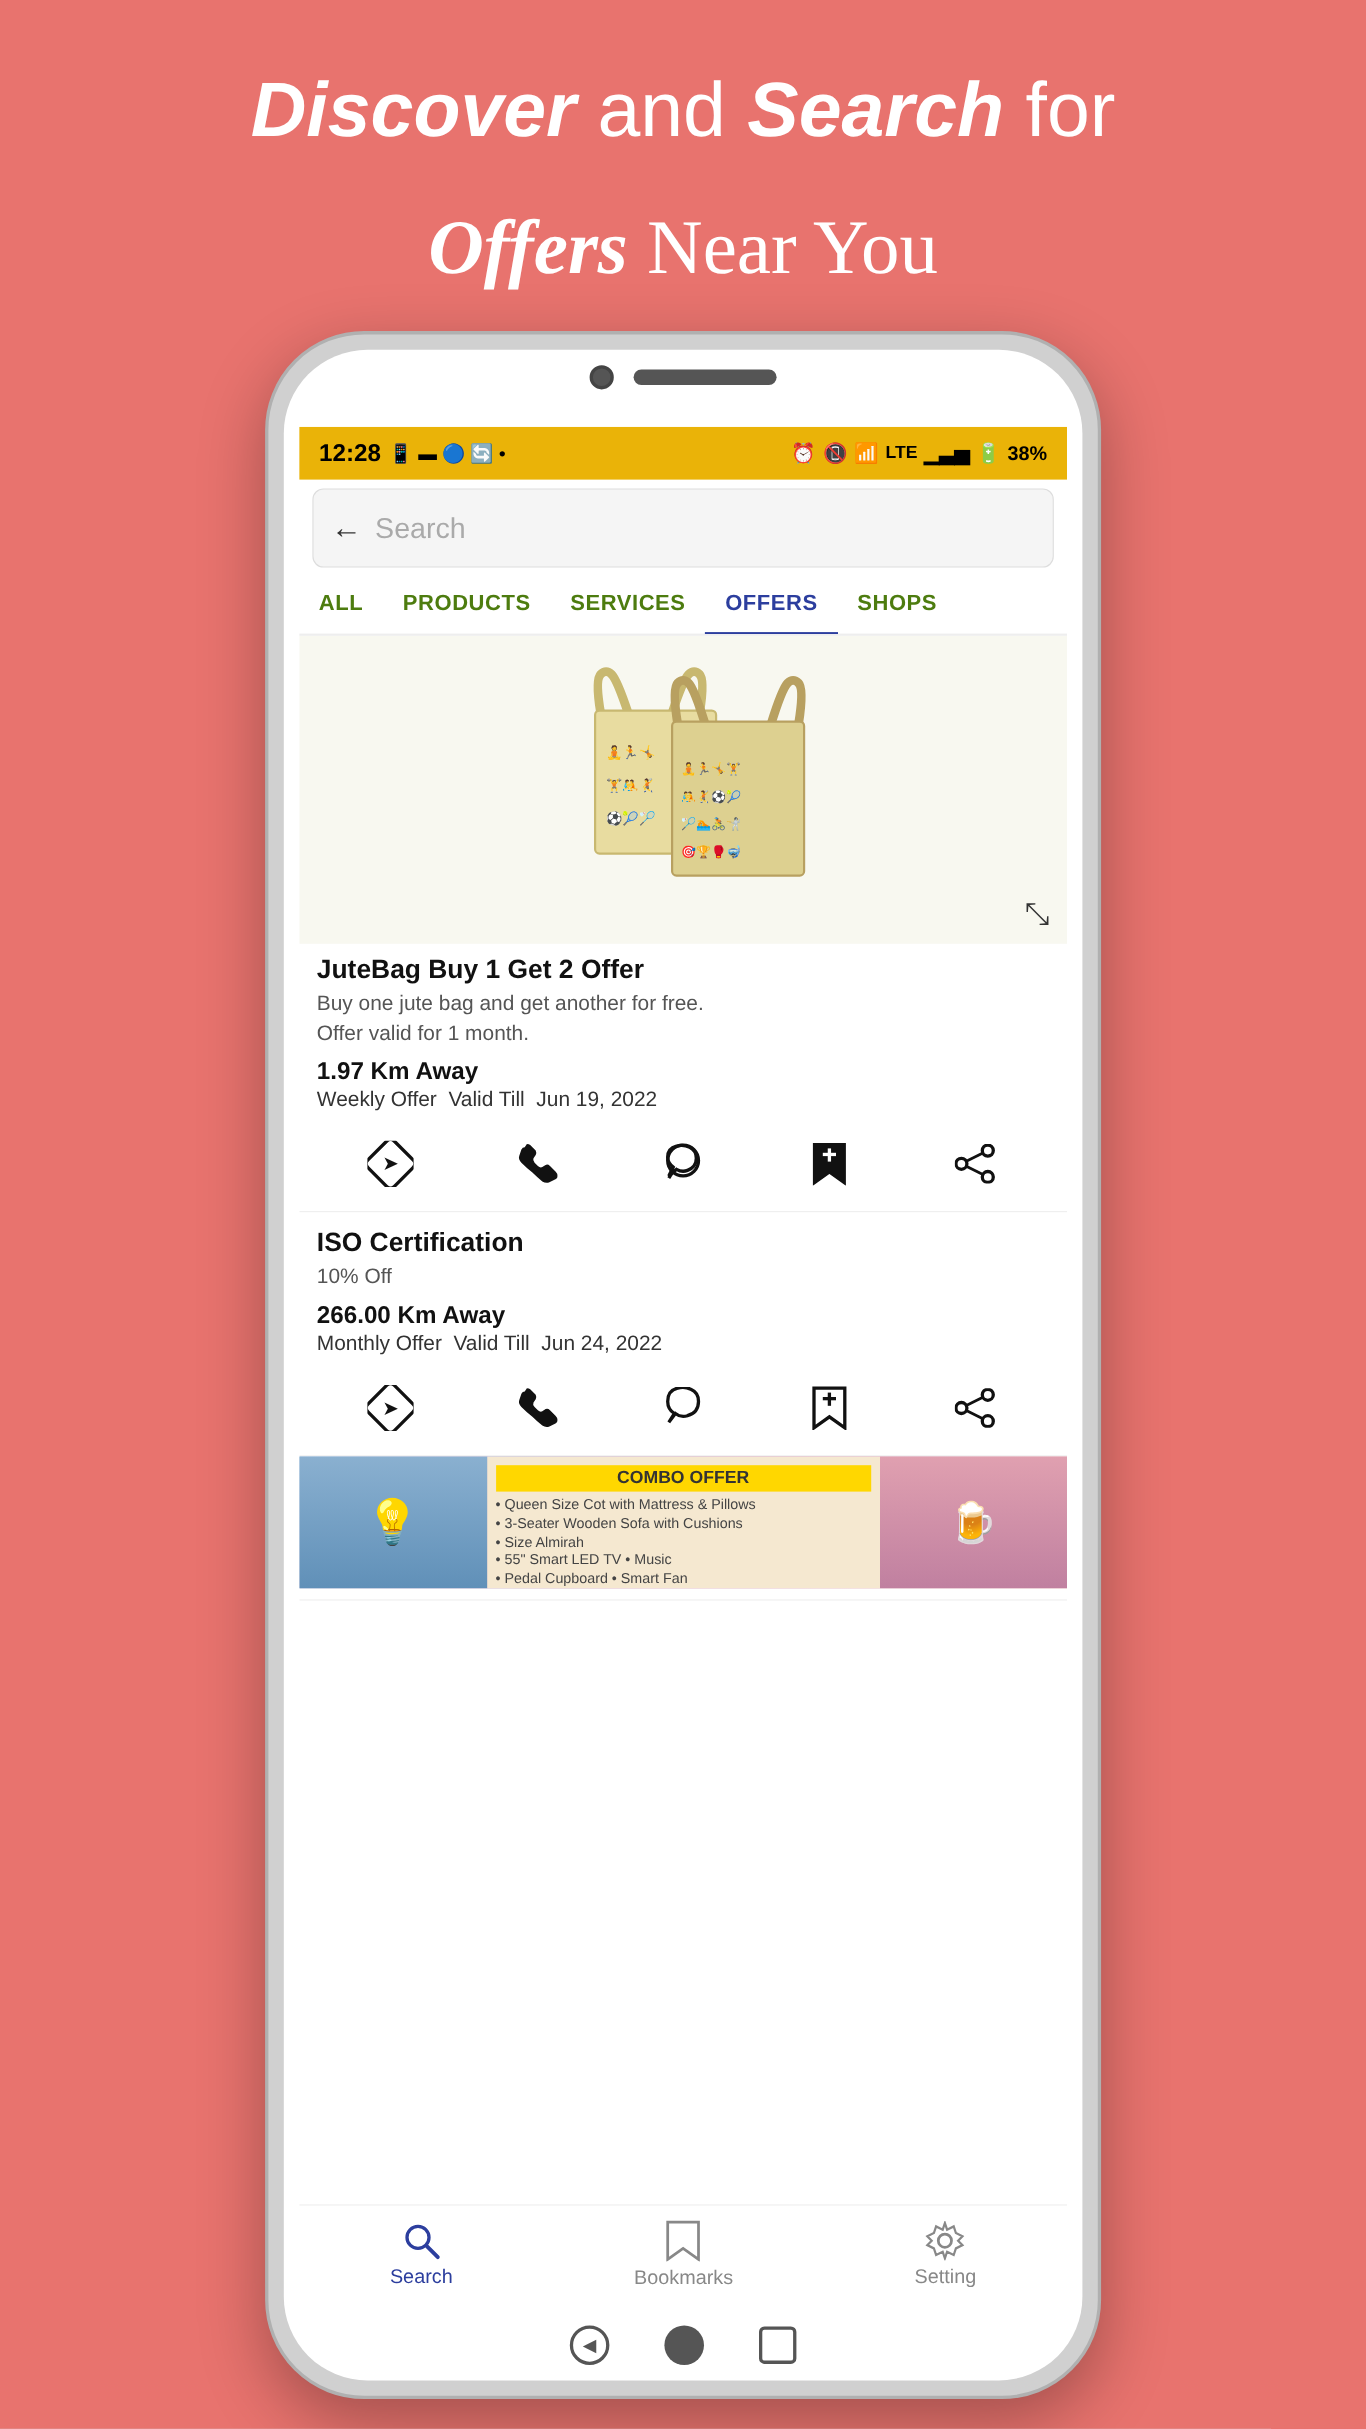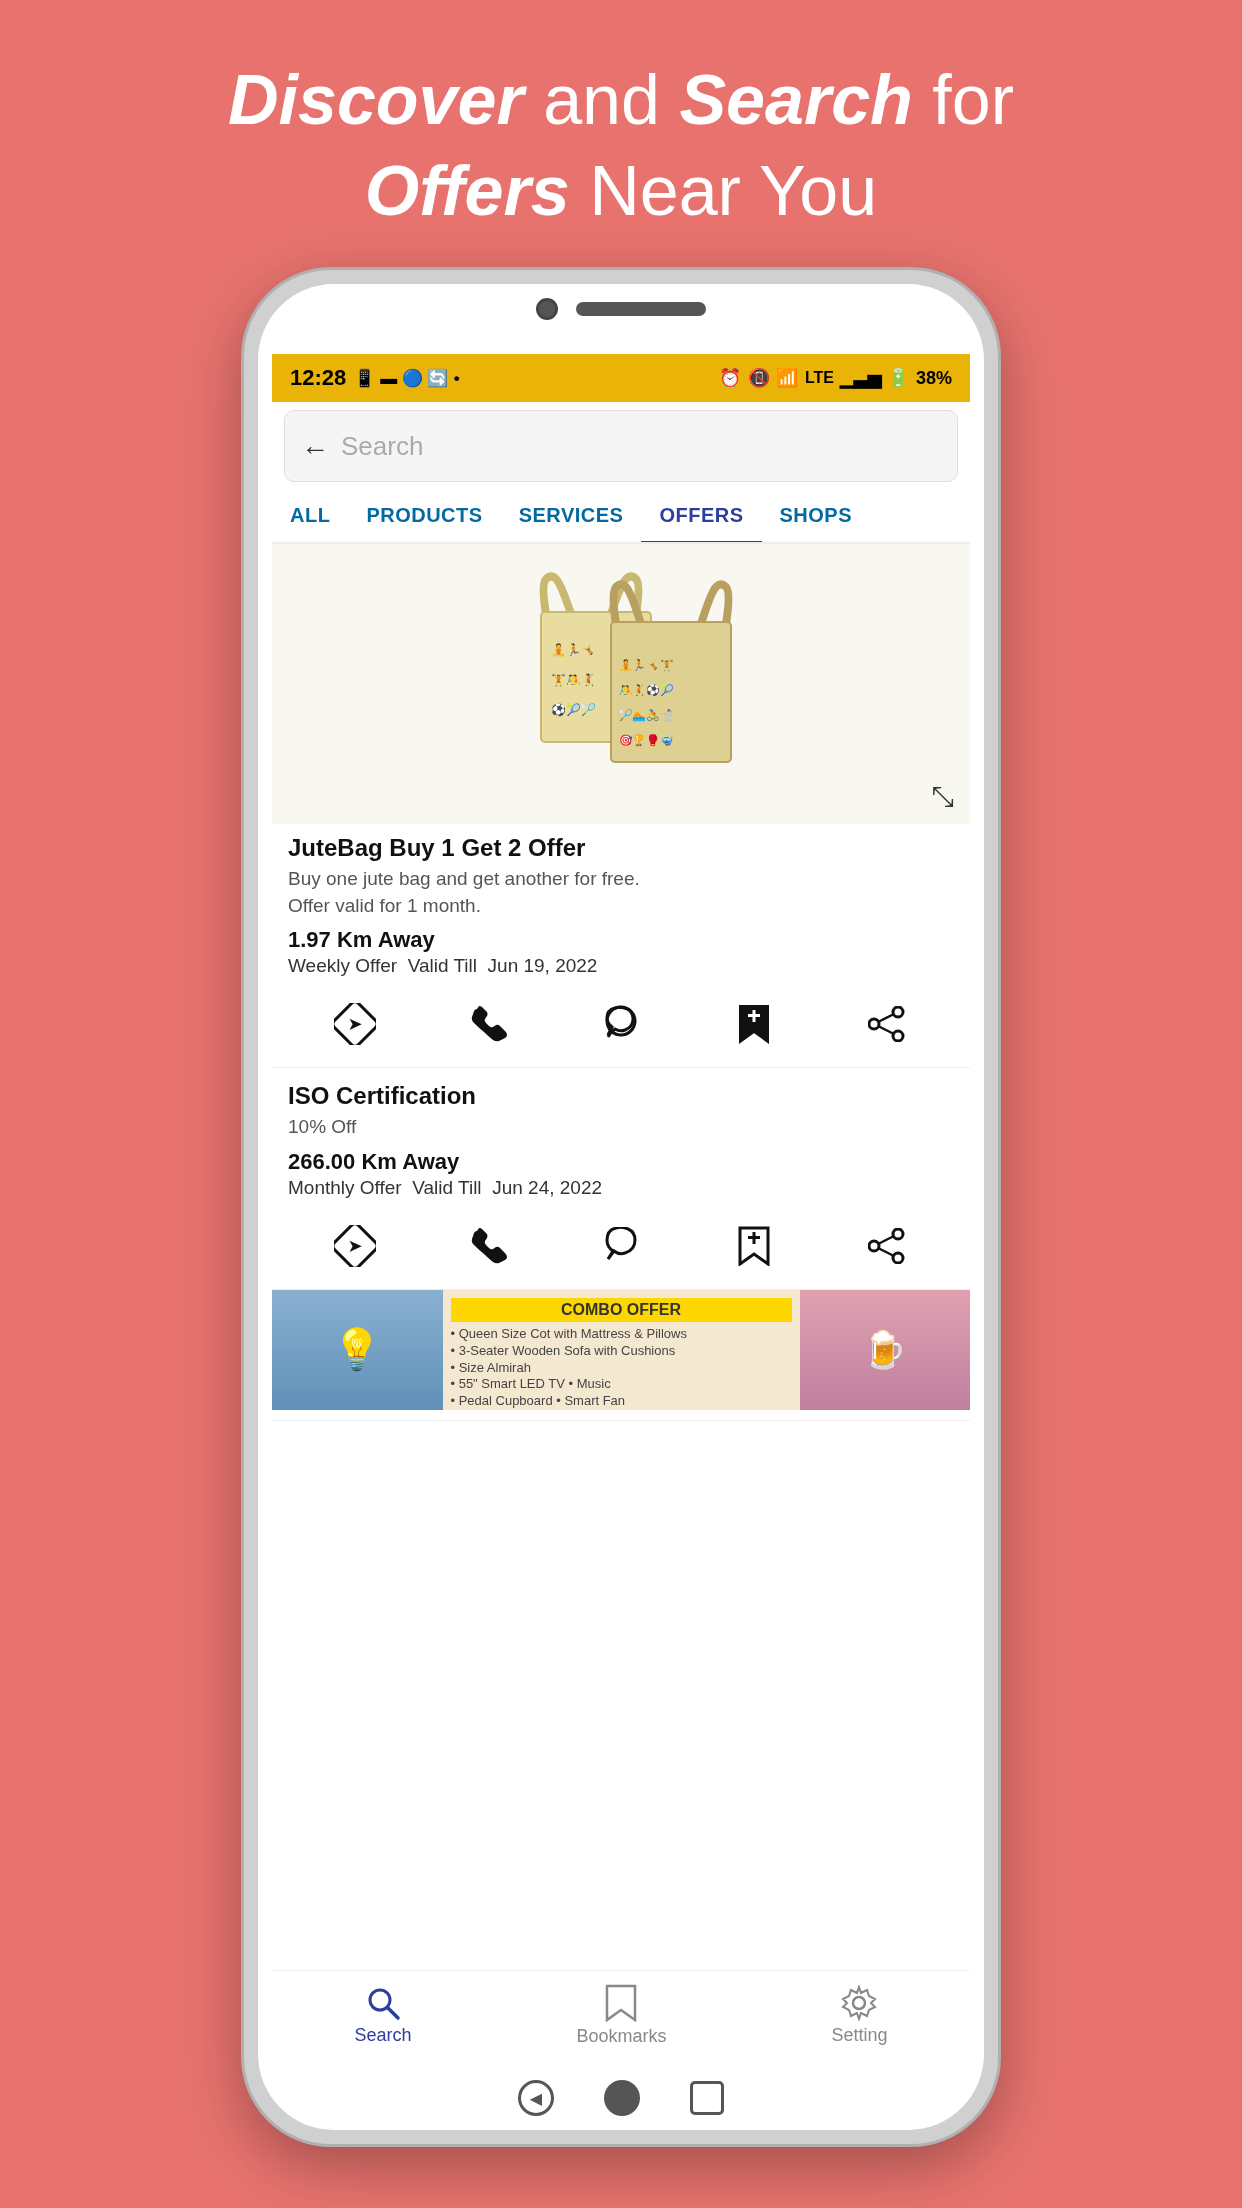--- a/index.html
+++ b/index.html
@@ -132,21 +132,21 @@
     
     .tabs {
       display: flex;
       border-bottom: 2px solid #eee;
       overflow-x: auto;
     }
     .tab {
       padding: 14px 18px;
       font-size: 20px;
       font-weight: 600;
-      color: #0369a1;
+      color: #4d7c0f;
       white-space: nowrap;
       cursor: pointer;
       letter-spacing: 0.5px;
     }
     .tab.active {
       color: #2c3e9e;
       border-bottom: 3px solid #2c3e9e;
       margin-bottom: -2px;
     }
 
@@ -276,21 +276,21 @@
 </head>
 <body>
 
 <div style="text-align:center; padding: 55px 80px 20px; color:white;">
   <div style="font-size:70px; font-weight:300; line-height:1.3; font-family: Liberation Sans, sans-serif;">
     <span style="font-weight:800; font-style:italic;">Discover</span>
     <span> and </span>
     <span style="font-weight:800; font-style:italic;">Search</span>
     <span> for</span>
   </div>
-  <div style="font-size:70px; font-weight:300; line-height:1.3; font-family: Liberation Sans, sans-serif;">
+  <div style="font-size:70px; font-weight:300; line-height:1.3; font-family: Liberation Serif, serif; margin-top: 34px;">
     <span style="font-weight:800; font-style:italic;">Offers</span>
     <span> Near You</span>
   </div>
 </div>
 
 <div class="phone-container">
   <div class="phone-frame">
 
     <div class="phone-top-bar">
       <div class="camera"></div>

